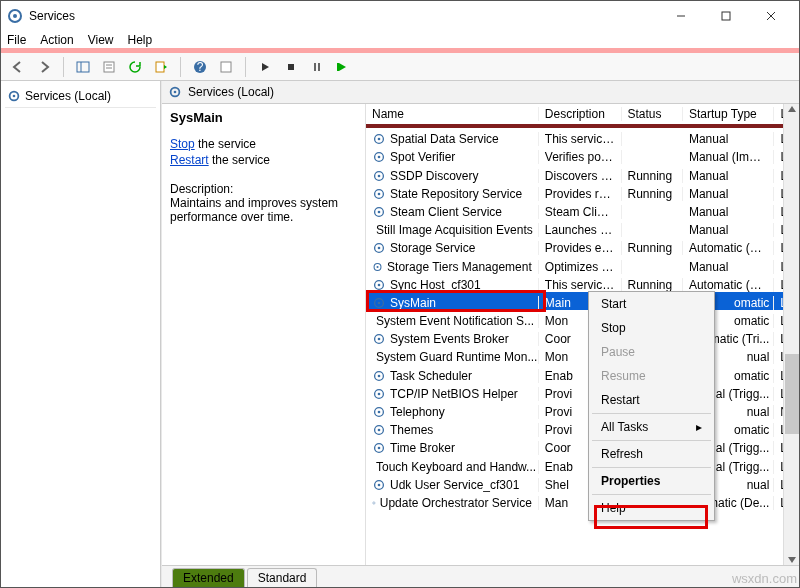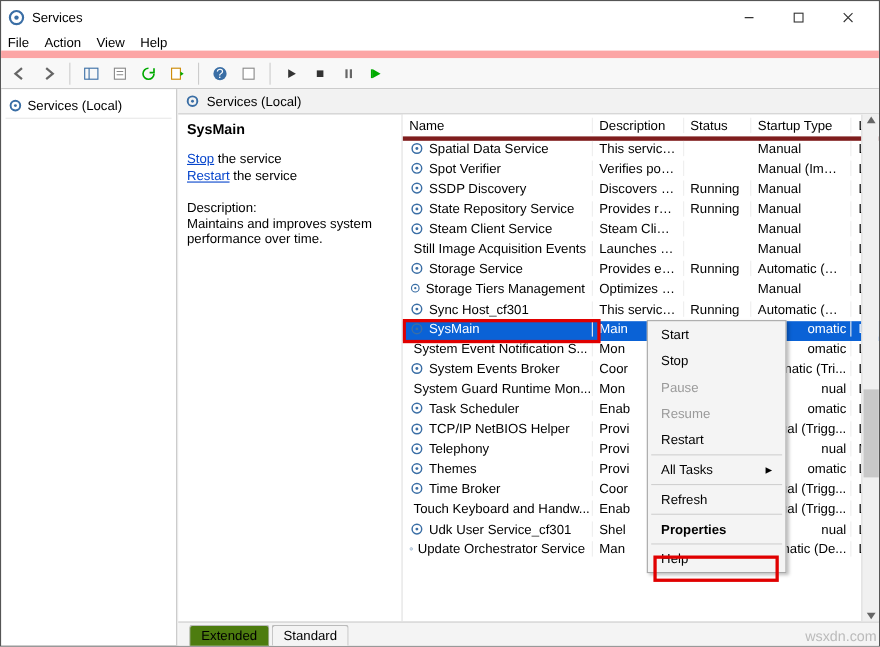--- a/index.html
+++ b/index.html
@@ -3,21 +3,21 @@
 <meta charset="utf-8">
 <style>
   * { box-sizing: border-box; font-family: "Segoe UI", Tahoma, sans-serif; font-size: 12px; }
   body { margin: 0; width: 800px; height: 588px; background: #fff; overflow: hidden; }
   .window { width: 800px; height: 588px; border: 1px solid #555; display: flex; flex-direction: column; }
   .titlebar { height: 30px; display: flex; align-items: center; padding: 0 6px; }
   .title-icon { width: 16px; height: 16px; margin-right: 6px; }
   .title-text { font-size: 12px; flex: 1; }
   .win-btns { display: flex; }
   .win-btn { width: 45px; height: 28px; display:flex; align-items:center; justify-content:center; }
-  .menubar { height: 22px; display: flex; align-items: center; padding: 0 6px; border-bottom: 7px solid #fca5a5; gap: 14px; }
+  .menubar { height: 22px; display: flex; align-items: center; padding: 0 6px; border-bottom: 5px solid #fca5a5; gap: 14px; }
   .menu-item { font-size: 12px; }
   .toolbar { height: 28px; display: flex; align-items: center; padding: 2px 6px; gap: 4px; border-bottom: 1px solid #ccc; background: #f8f8f8; }
   .tb-btn { width: 22px; height: 22px; display:flex; align-items:center; justify-content:center; border:1px solid transparent; }
   .tb-sep { width:1px; height:20px; background:#ccc; margin:0 4px; }
   .body { flex: 1; display: flex; min-height: 0; }
   .left-pane { width: 160px; border-right: 1px solid #ccc; padding: 4px; }
   .left-head { display:flex; align-items:center; gap:4px; padding:4px 2px; background:#fff; border-bottom:1px solid #e8e8e8; }
   .right-pane { flex: 1; display:flex; flex-direction:column; border-left: 1px solid #e8e8e8; min-width:0; }
   .right-head { display:flex; align-items:center; gap:6px; padding:4px 6px; border-bottom:1px solid #ccc; background:#f2f2f2; }
   .right-inner { flex:1; display:flex; min-height:0; }
@@ -25,21 +25,21 @@
   .detail-title { font-weight:bold; font-size:13px; margin-bottom:12px; }
   .link { color:#0645cc; text-decoration: underline; display:inline; }
   .detail-lines div { line-height:1.3; }
   .list-wrap { flex:1; border-left:1px solid #e0e0e0; display:flex; flex-direction:column; min-width:0; position:relative; overflow:hidden; }
   .cols { display:flex; border-bottom:4px solid #7f1d1d; background:#fff; font-size:12px; height:24px; align-items:center; }
   .col { padding:0 6px; border-right:1px solid #eee; white-space:nowrap; overflow:hidden; text-overflow:ellipsis; }
   .c-name{width:178px;} .c-desc{width:85px;} .c-stat{width:63px;} .c-type{width:94px;} .c-log{width:25px;}
   .rows { flex:1; overflow:hidden; position:relative; }
   .scr { position:absolute; right:0; top:0; bottom:0; width:16px; background:#f0f0f0; border-left:1px solid #ddd; display:flex; flex-direction:column; align-items:center; }
   .scr-thumb { width:14px; background:#c8c8c8; }
-  .row { display:flex; height:18.2px; align-items:flex-start; white-space:nowrap; }
+  .row { display:flex; height:18.2px; align-items:flex-end; white-space:nowrap; }
   .row .c-name{display:flex; align-items:center; gap:4px;}
   .row.sel { background:#0a62d6; color:#fff; }
   .highlight-box { position:absolute; border:3px solid #e00000; pointer-events:none; }
   .ctx { position:absolute; background:#f4f4f4; border:1px solid #a8a8a8; box-shadow:2px 2px 3px rgba(0,0,0,.25); width:127px; }
   .ctx-item { padding:5px 12px; font-size:12px; display:flex; justify-content:space-between; align-items:center; }
   .ctx-item.dis { color:#9a9a9a; }
   .ctx-item.bold { font-weight:bold; }
   .ctx-sep { height:1px; background:#d0d0d0; margin:1px 3px; }
   .tabs { height:22px; display:flex; align-items:flex-end; padding-left:10px; border-top:1px solid #ccc; background:#f4f4f4; gap:2px; }
   .tab { padding:2px 10px; font-size:12px; border:1px solid #bbb; border-bottom:none; background:#4d7c0f; border-radius:3px 3px 0 0; }

